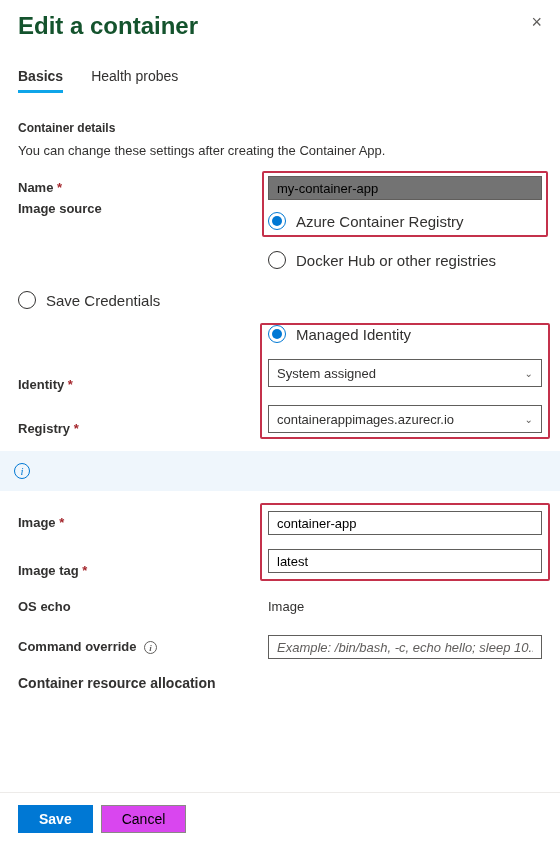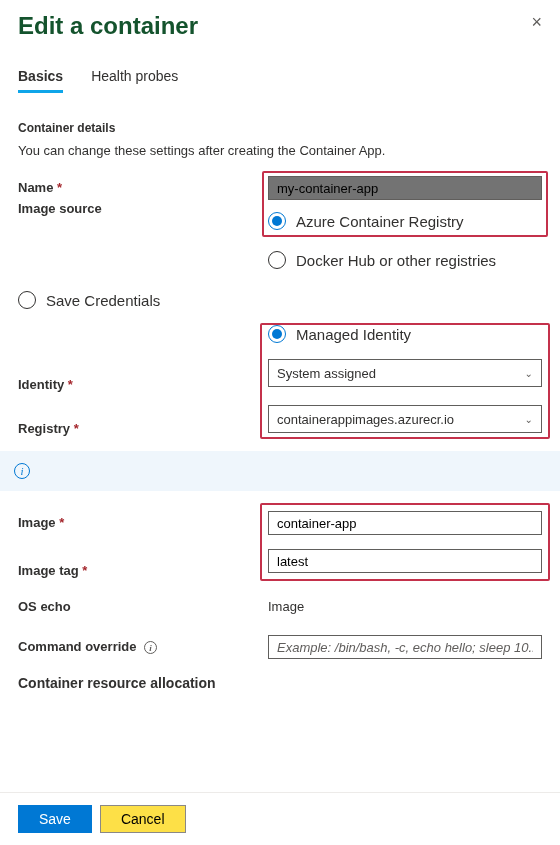--- a/index.html
+++ b/index.html
@@ -73,22 +73,22 @@
     .static { padding-top: 4px; }
     .help-icon { width: 13px; height: 13px; border: 1px solid #605e5c; border-radius: 50%; display: inline-flex; align-items: center; justify-content: center; font-size: 9px; font-style: italic; color: #605e5c; font-family: Georgia, serif; margin-left: 4px; vertical-align: middle; }
     .footer {
       position: absolute; bottom: 0; left: 0; right: 0;
       border-top: 1px solid #edebe9;
       padding: 12px 18px;
       display: flex;
       gap: 8px;
       background: #fff;
     }
-    .btn { height: 28px; padding: 0 20px; font-size: 14px; border: 1px solid #8a8886; background: #fde047; cursor: pointer; font-family: inherit; }
-    .btn.primary { background: #0078d4; color: #fff; border-color: #0078d4; font-weight: 400; }
+    .btn { height: 28px; padding: 0 20px; font-size: 14px; border: 1px solid #8a8886; background: #d946ef; cursor: pointer; font-family: inherit; }
+    .btn.primary { background: #0078d4; color: #fff; border-color: #0078d4; font-weight: 700; }
     .sec2 { font-weight: 600; font-size: 14px; margin-top: 12px; }
   </style>
 </head>
 <body>
 
 <div class="header">
   <h1>Edit a container</h1>
   <span class="close">×</span>
 </div>
 

